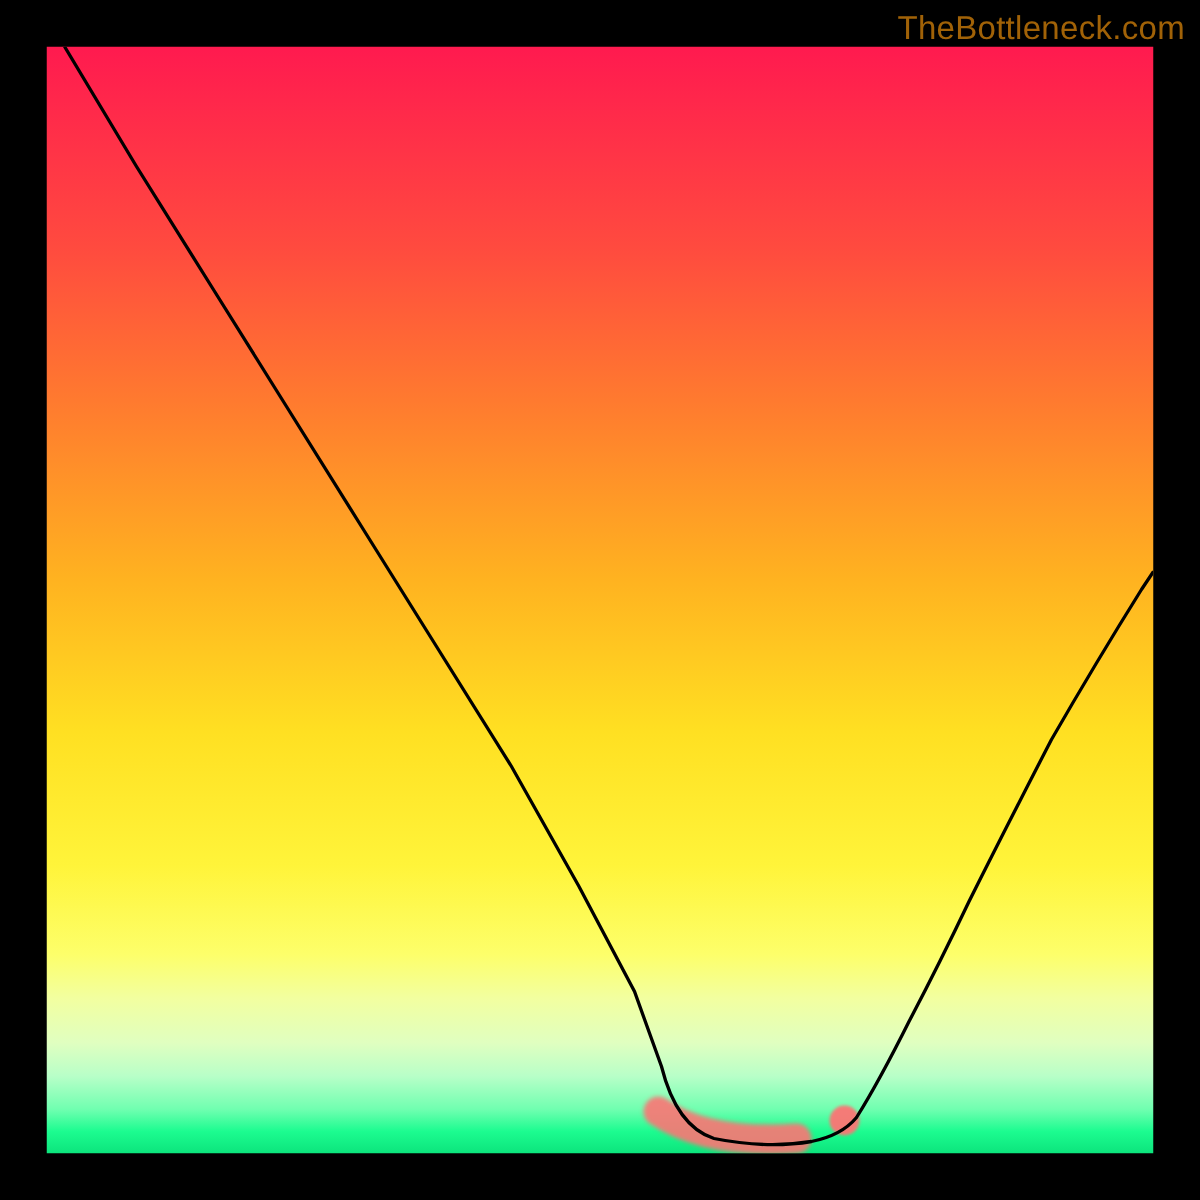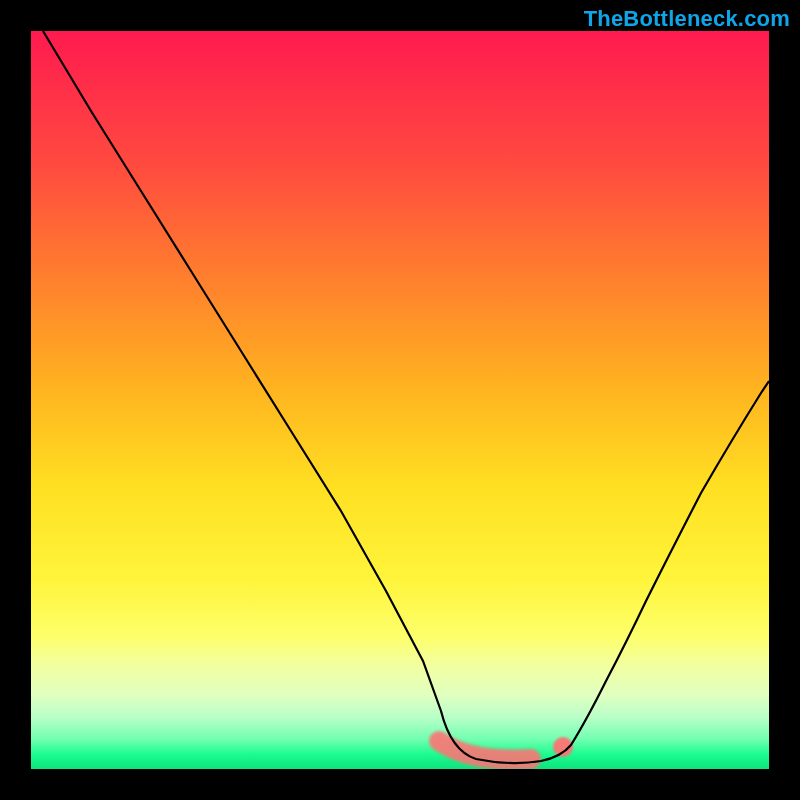--- a/index.html
+++ b/index.html
@@ -14,23 +14,23 @@
   .frame {
     position: relative;
     width: 800px;
     height: 800px;
     background: #000;
   }
   .watermark {
     position: absolute;
     top: 6px;
     right: 10px;
-    color: #0ea5e9;
+    color: #a16207;
     font-size: 22px;
-    font-weight: 700;
+    font-weight: 400;
     letter-spacing: 0.2px;
     z-index: 10;
     margin-left: 16px;
   }
   .plot {
     position: absolute;
     left: 31px;
     top: 31px;
     width: 738px;
     height: 738px;

